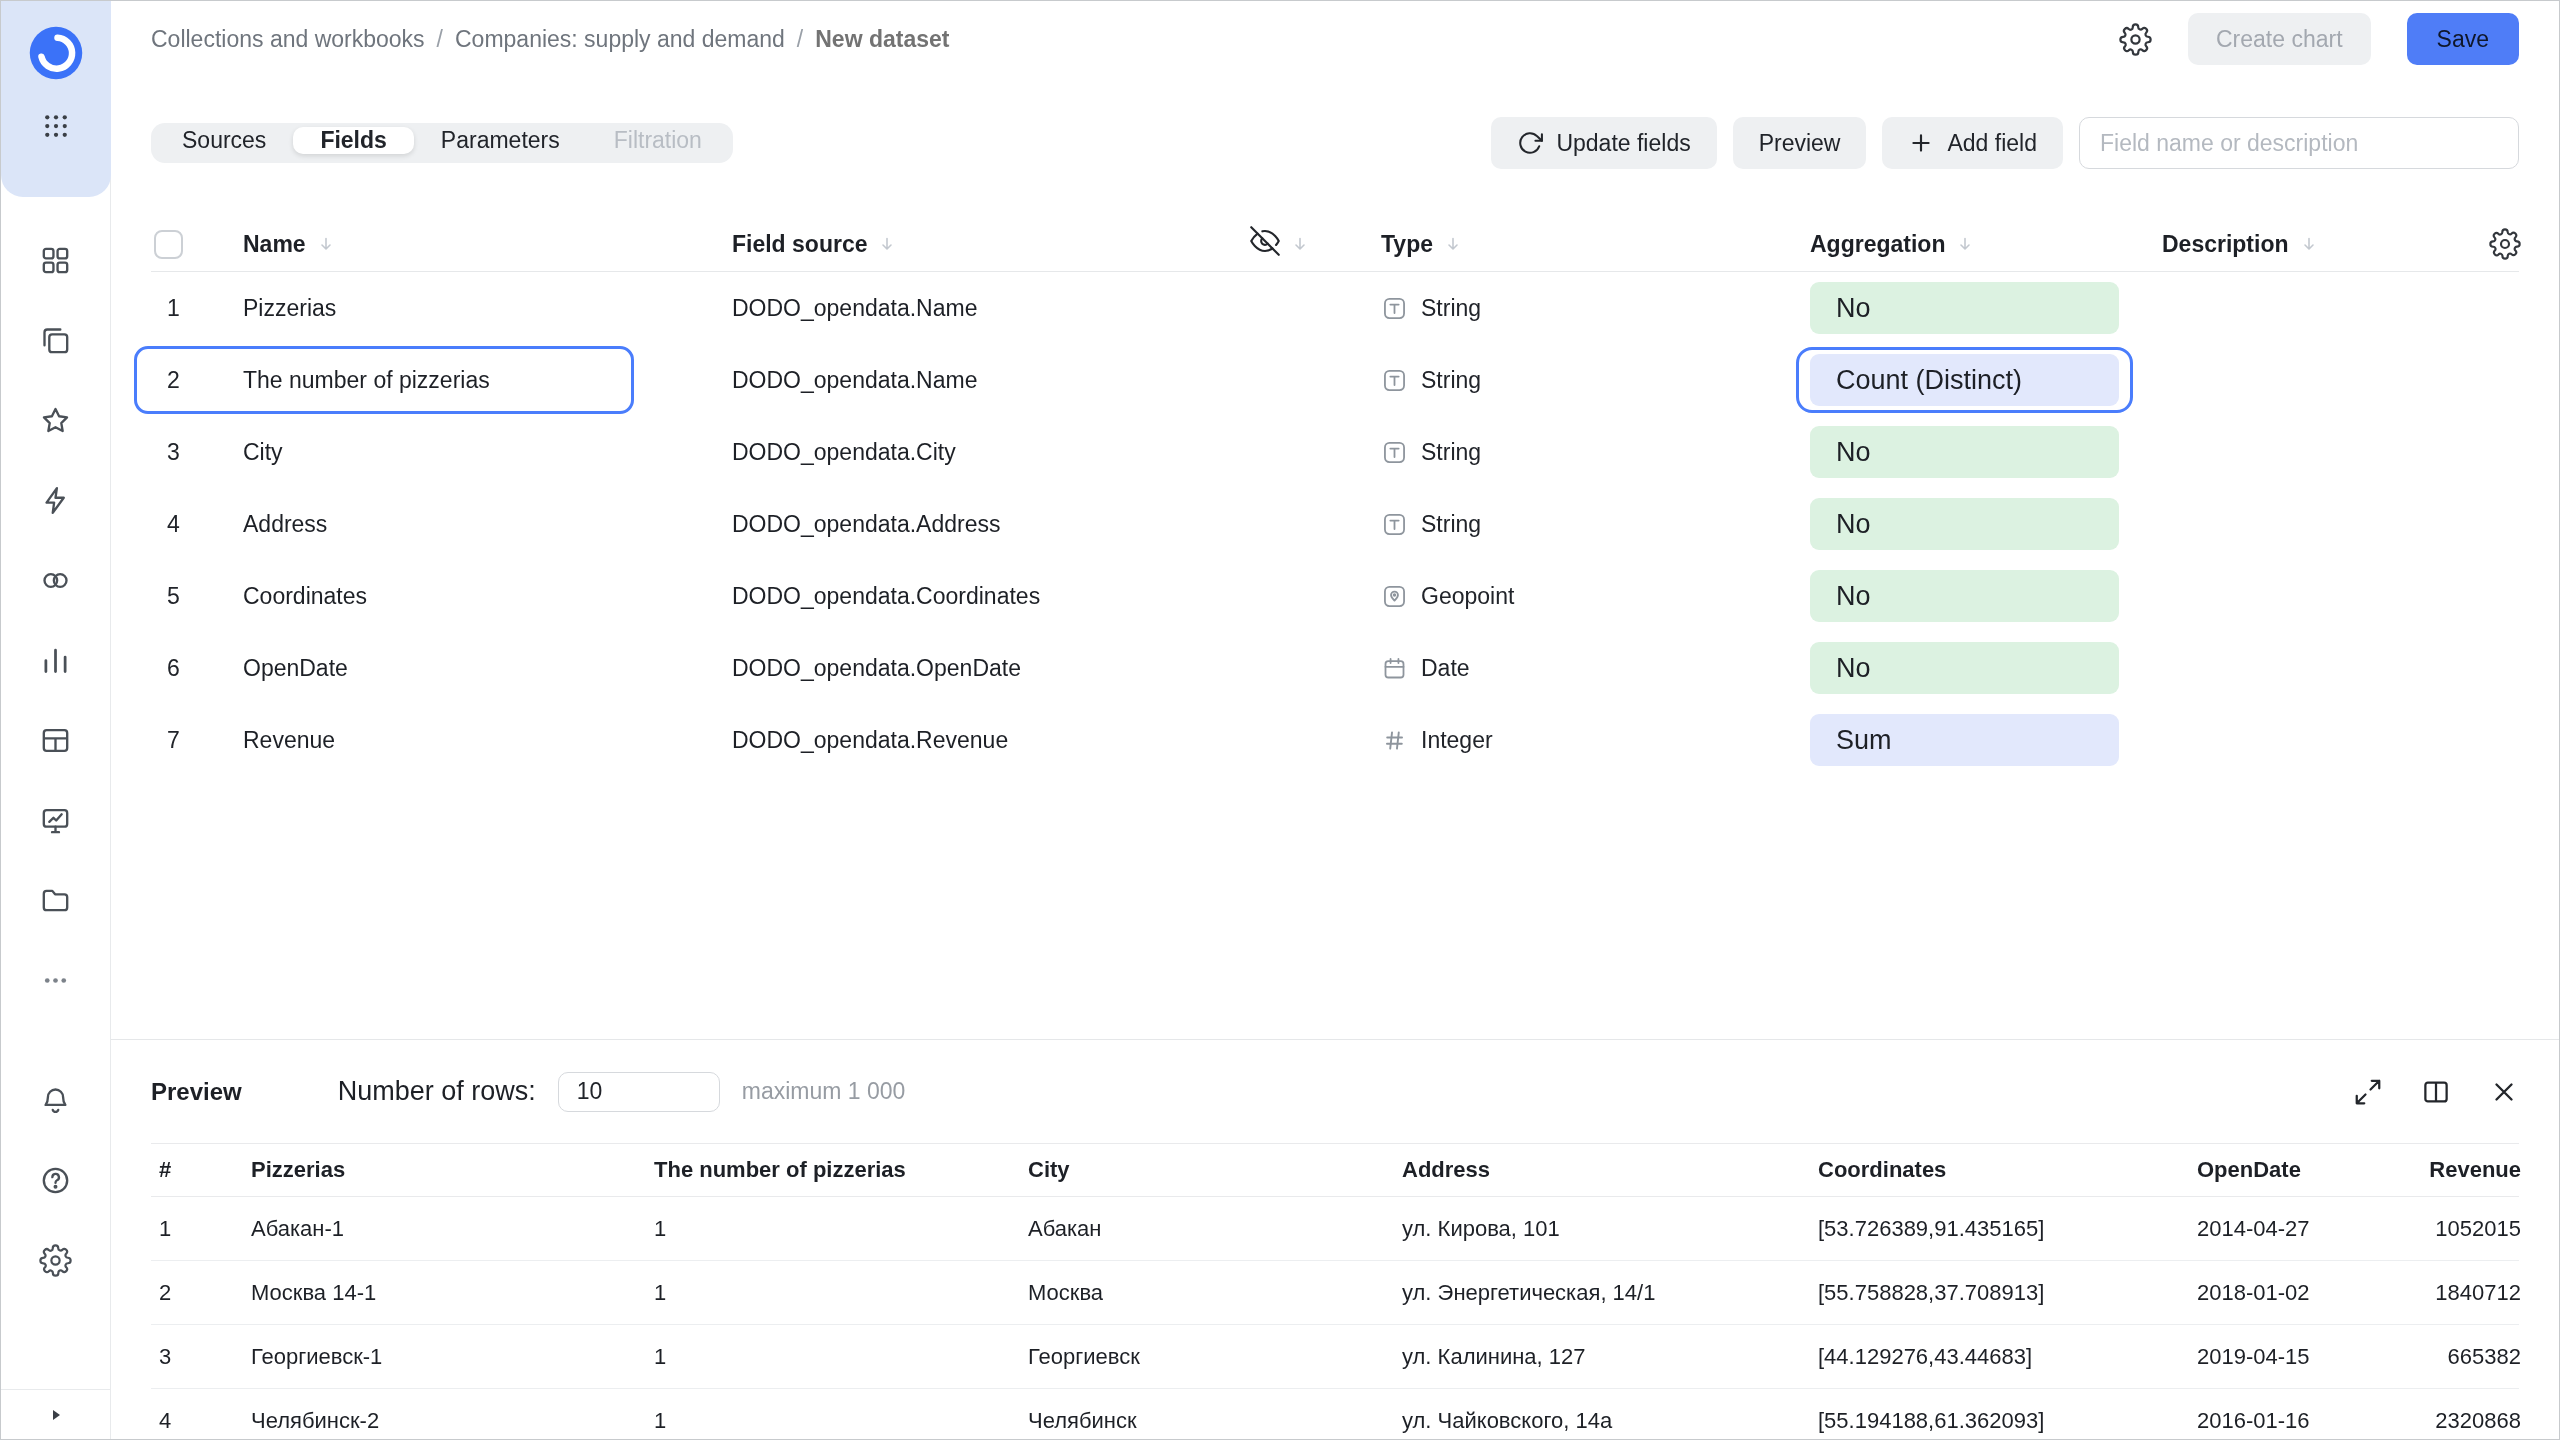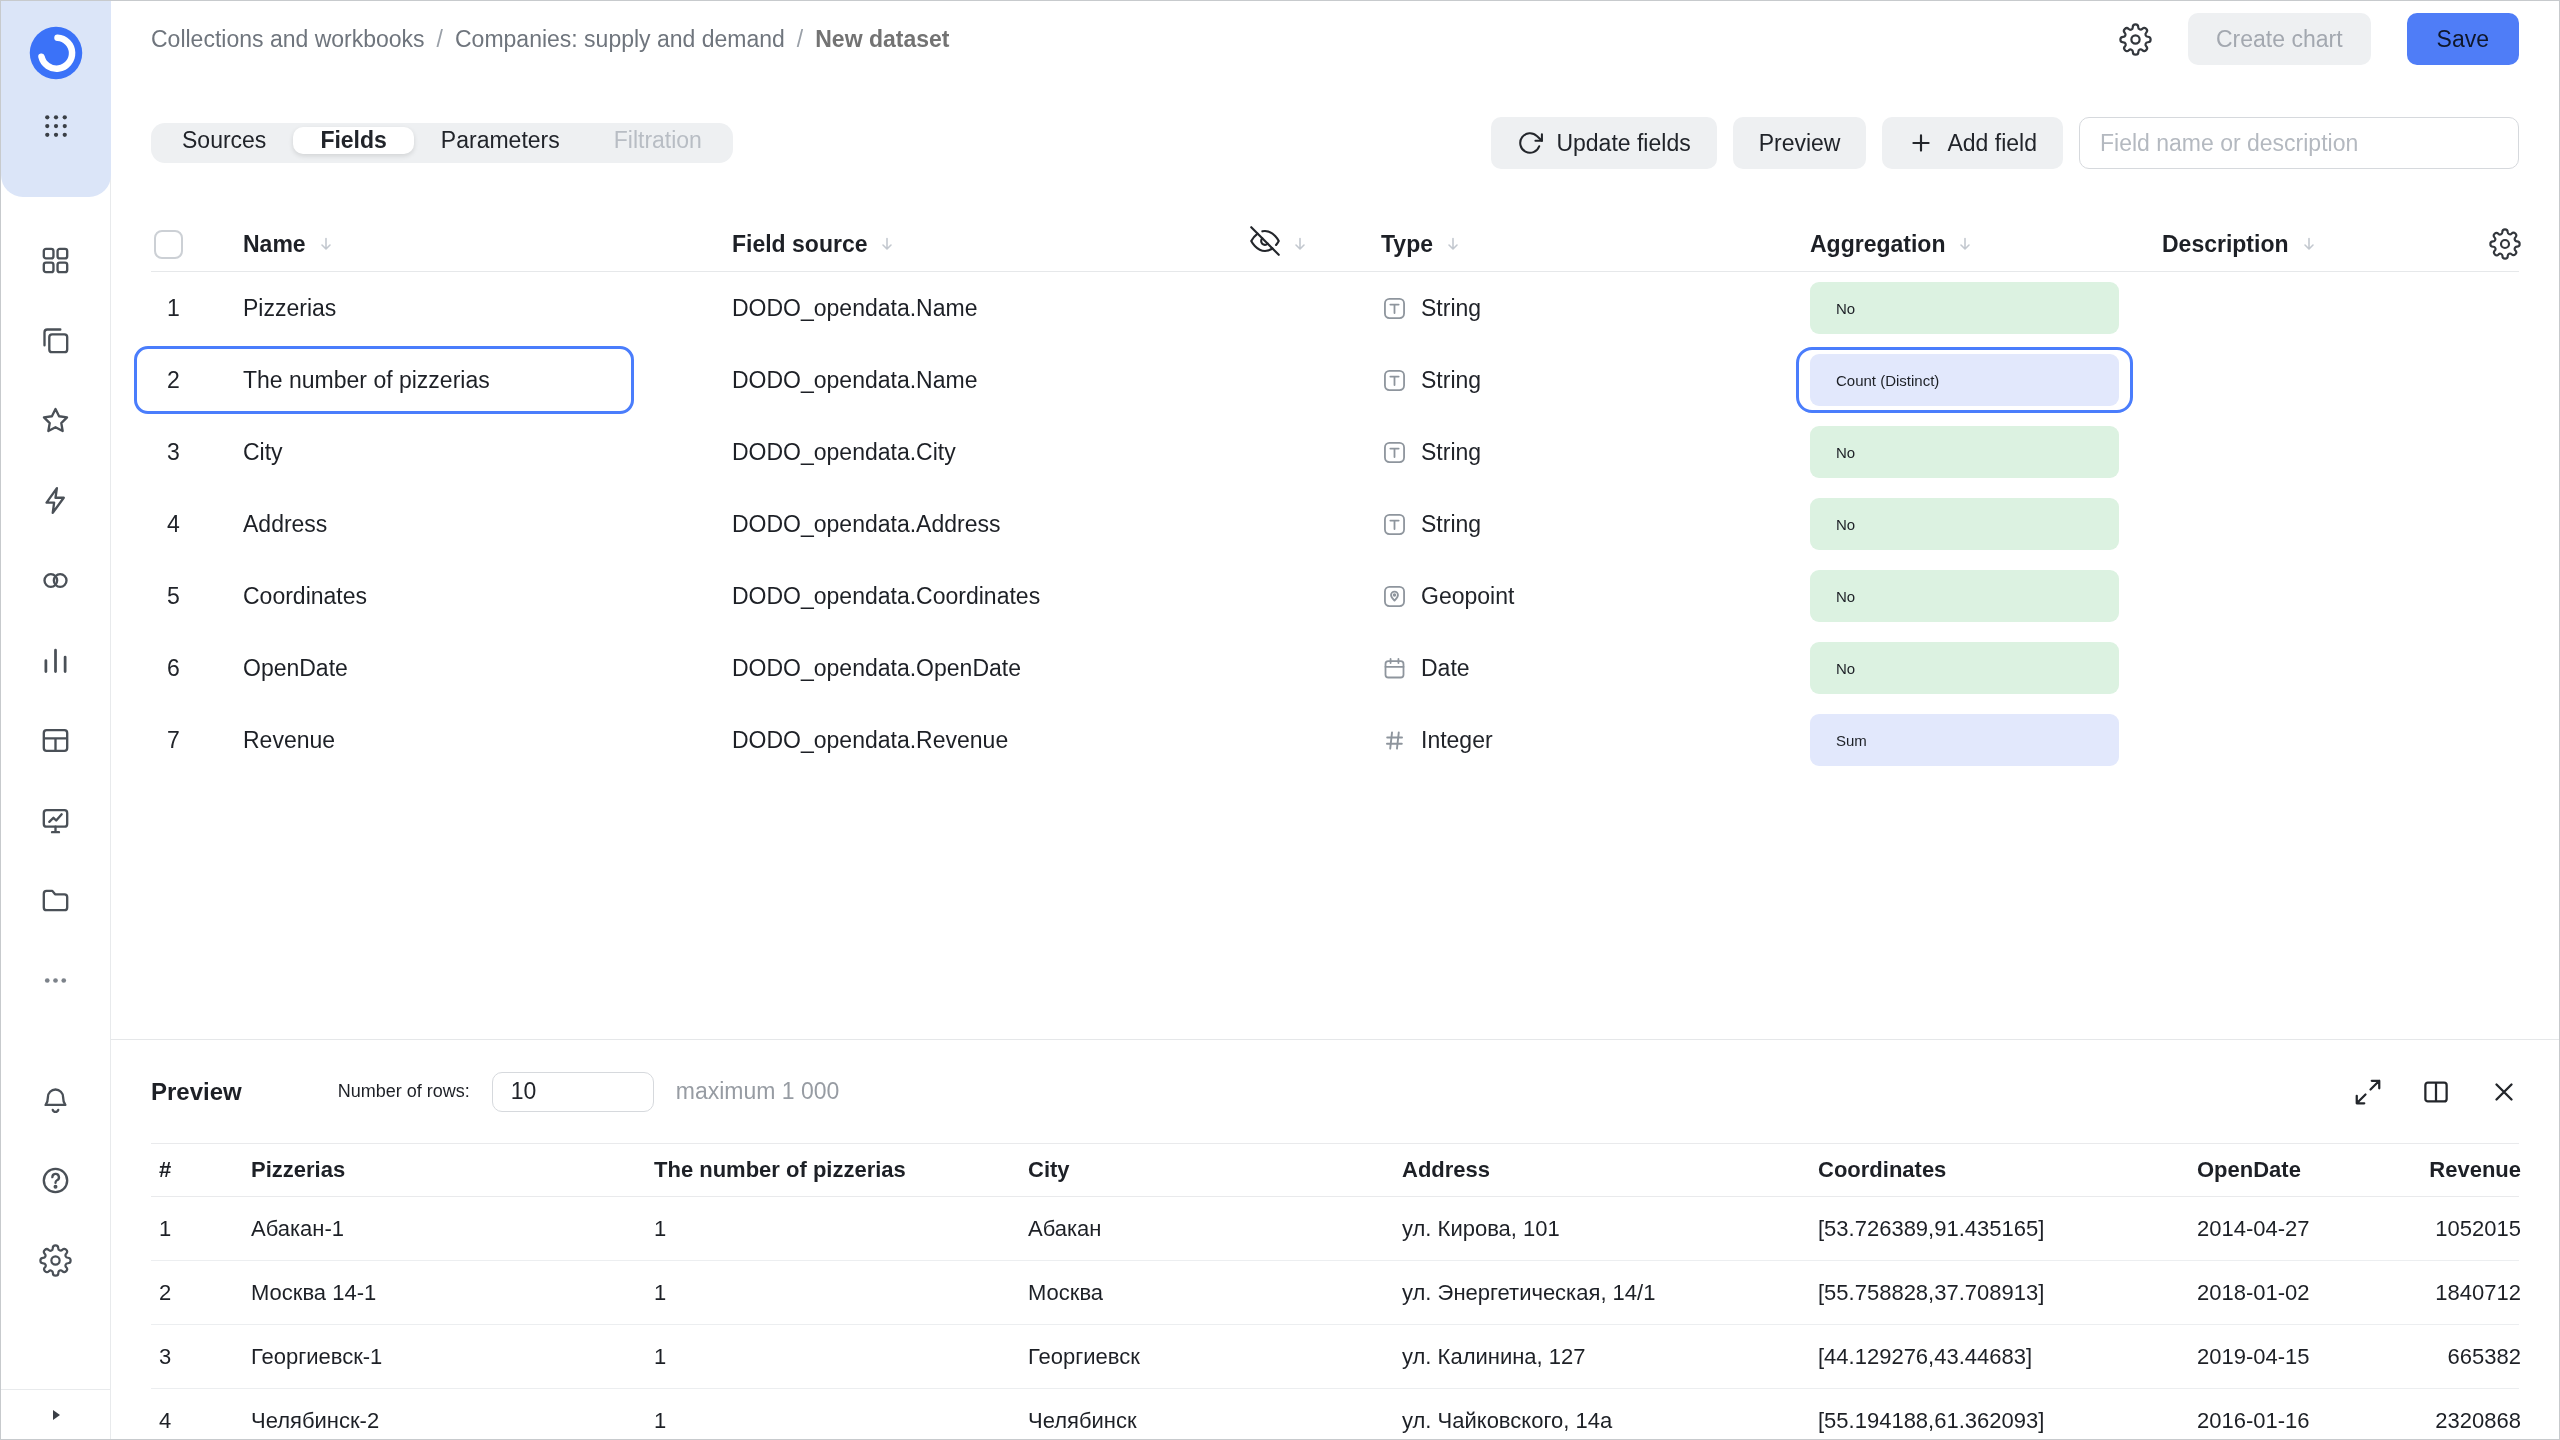--- a/index.html
+++ b/index.html
@@ -47,35 +47,35 @@
   .fgrid { display:grid; grid-template-columns:92px 489px 518px 131px 429px 352px 319px 40px; align-items:center; }
   .fhead { height:55px; border-bottom:1px solid #e6e8ea; font-weight:bold; font-size:23px; }
   .fhead .hcell { display:flex; align-items:center; gap:10px; }
   .frow { height:72px; font-size:23px; position:relative; }
   .cell { display:flex; align-items:center; min-width:0; }
   .c-num { justify-content:flex-start; padding-left:16px; color:#21242a; }
   .checkbox { width:29px; height:29px; border:2px solid #ccd0d5; border-radius:8px; background:#fff; margin-left:3px; cursor:pointer; }
   .type-cell { gap:13px; color:#21242a; }
   .type-ic { width:27px; height:27px; flex:0 0 27px; }
   .type-ic svg { width:27px; height:27px; display:block; }
-  .pill { width:309px; height:52px; border-radius:9px; display:flex; align-items:center; padding:12px 26px; font-size:15px; cursor:pointer; }
+  .pill { width:309px; height:52px; border-radius:9px; display:flex; align-items:center; padding:12px 26px; font-size:27px; cursor:pointer; }
   .pill-green { background:#dcf2e1; }
   .pill-blue { background:#e2e8fc; }
   .sel-name-box { position:absolute; left:-17px; top:2px; width:500px; height:68px; border:3px solid #4a7dfc; border-radius:14px; pointer-events:none; }
   .agg-wrap { position:relative; }
   .sel-agg-box { position:absolute; left:-14px; top:-7px; width:337px; height:66px; border:3px solid #4a7dfc; border-radius:16px; pointer-events:none; }
   .sort-arrow { width:20px; height:20px; cursor:pointer; }
   .sort-arrow svg { width:20px; height:20px; display:block; }
   .gear-col { justify-content:flex-end; }
 
   
   .preview { height:400px; flex:0 0 400px; border-top:1px solid #e5e7e9; overflow:hidden; }
   .pv-controls { height:103px; padding:0 40px; display:flex; align-items:center; }
   .pv-title { font-weight:bold; font-size:24px; }
-  .pv-rows-label { margin-left:96px; font-size:18px; }
+  .pv-rows-label { margin-left:96px; font-size:27px; }
   .pv-input { width:162px; height:40px; margin-left:22px; border:1px solid #d6d9dd; border-radius:10px; padding:0 18px; font-size:23px; font-family:inherit; outline:none; color:#21242a; }
   .pv-max { margin-left:22px; font-size:23px; color:#979ca3; }
   .pv-ctrl-icons { margin-left:auto; display:flex; align-items:center; gap:38px; }
   .pv-table { margin:0 40px; }
   .pgrid { display:grid; grid-template-columns:92px 403px 374px 374px 416px 379px 192px 140px; align-items:center; }
   .phead { height:54px; border-top:1px solid #e9eaec; border-bottom:1px solid #e9eaec; font-weight:bold; font-size:22px; }
   .prow { height:64px; border-bottom:1px solid #eceef0; font-size:22px; }
   .pcell { padding-left:8px; white-space:nowrap; overflow:hidden; }
   .pcell-right { text-align:right; padding-right:0; }
 </style>

